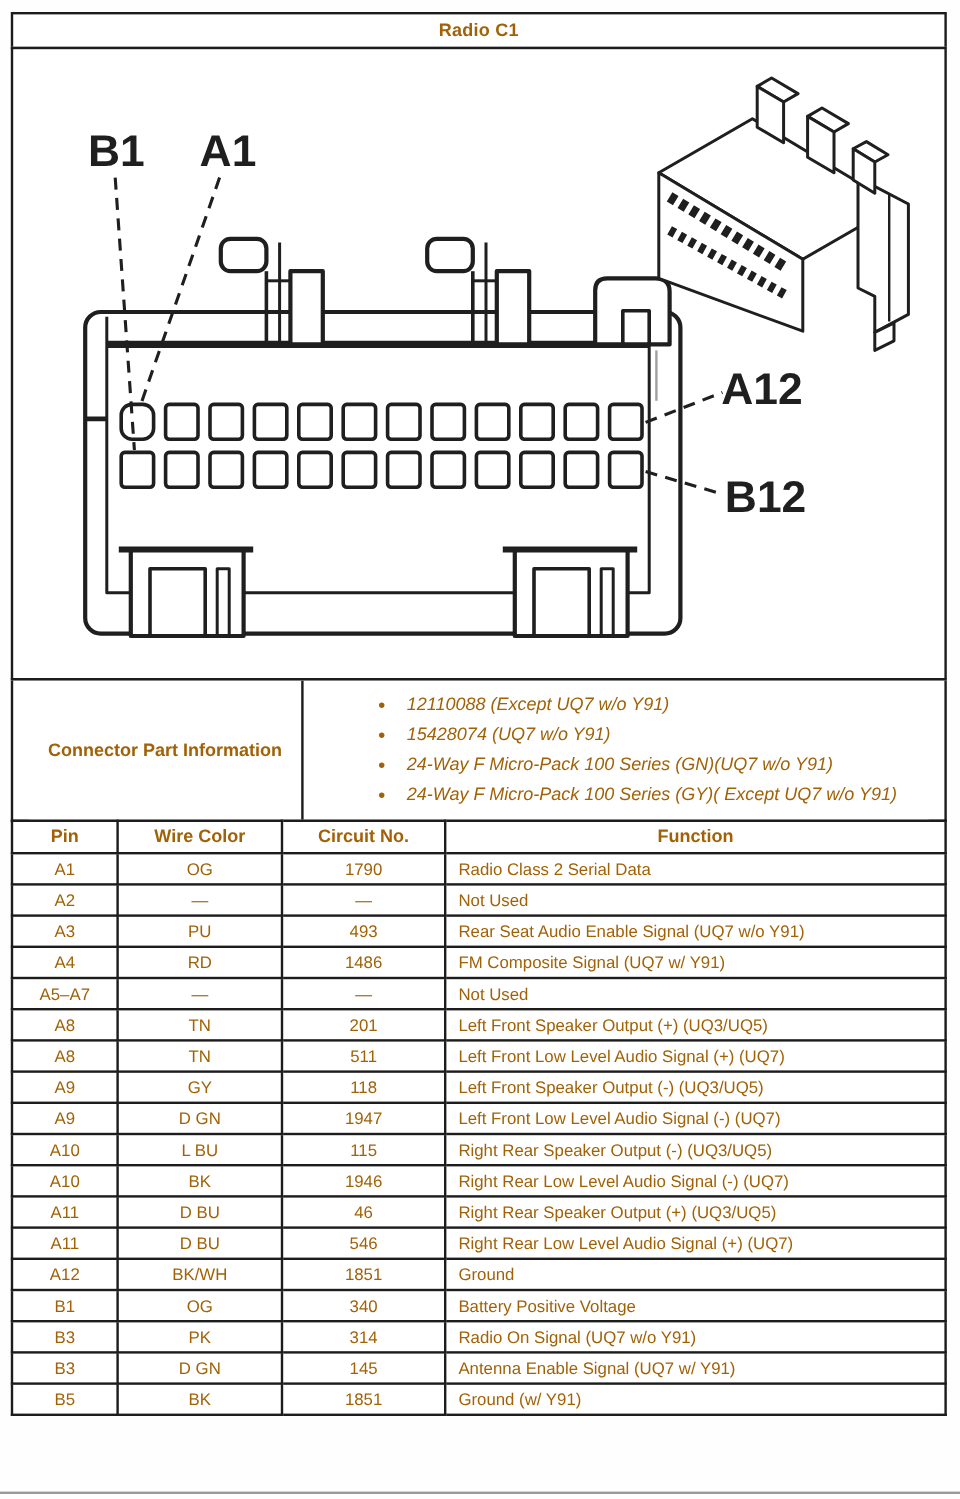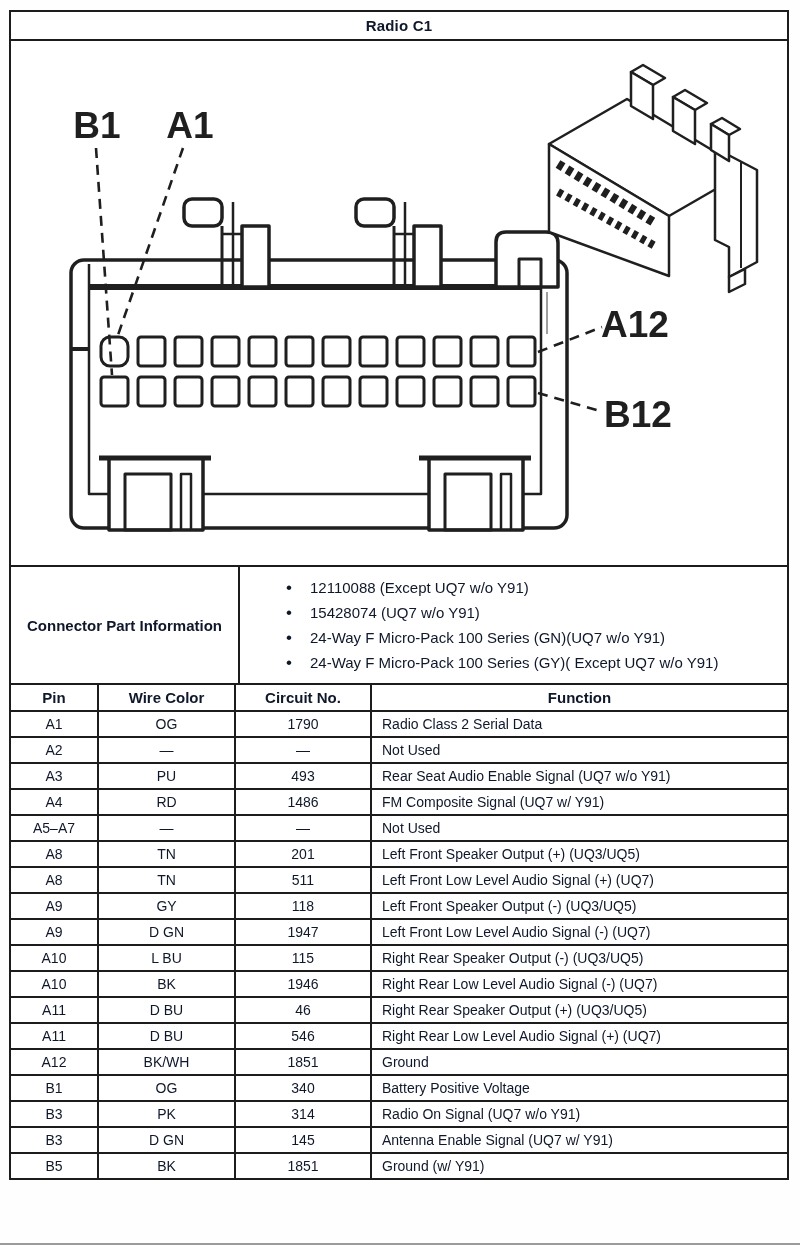--- a/index.html
+++ b/index.html
@@ -1,28 +1,28 @@
 <!DOCTYPE html>
 <html><head>
 <meta charset="utf-8">
 <style>
   html,body{margin:0;padding:0;background:#ffffff;}
   .page{position:relative;width:800px;height:1249px;background:#fefefe;
-        font-family:"Liberation Sans",sans-serif;color:#0f172a;overflow:hidden;}
+        font-family:"Liberation Sans",sans-serif;color:#a16207;overflow:hidden;}
   .sheet{position:absolute;left:9px;top:12px;width:780px;box-sizing:border-box;}
   .box{box-sizing:border-box;border:2px solid #1c1c1c;margin-top:-2px;background:#fff;}
   .title-bar{height:31px;display:flex;align-items:center;justify-content:center;
              font-weight:bold;font-size:15px;letter-spacing:.2px;}
   .diagram-box{height:528px;position:relative;}
   .diagram-box svg{display:block;}
   .part-info{height:120px;display:flex;align-items:stretch;}
   .pi-left{width:227px;border-right:2px solid #1c1c1c;display:flex;align-items:center;
-           justify-content:center;font-weight:bold;font-size:15px;text-align:center;}
+           justify-content:center;font-weight:bold;font-size:15px;text-align:center;margin-left:13px;}
   .pi-right{flex:1;display:flex;align-items:center;}
-  ul.pi-list{list-style:none;margin:0;padding:0 6px 0 44px;}
+  ul.pi-list{list-style:none;margin:16px;padding:0 6px 0 44px;font-style:italic;}
   .pi-list li{font-size:15px;line-height:25px;position:relative;padding-left:26px;white-space:nowrap;}
   .pi-list li::before{content:"\2022";position:absolute;left:2px;top:0;font-size:17px;}
   table.pin-table{width:100%;border-collapse:collapse;table-layout:fixed;border-radius:17px;}
   .pin-table th,.pin-table td{border:2px solid #1c1c1c;height:24px;font-size:14px;
         text-align:center;padding:0 2px;overflow:hidden;white-space:nowrap;}
   .pin-table th{font-size:15px;font-weight:bold;height:25px;}
   .pin-table td.fn{text-align:left;padding-left:10px;}
   .bottom-rule{position:absolute;left:0;top:1243px;width:800px;height:2px;background:#9a9a9a;}
   .ln{stroke:#1f1f1f;fill:none;stroke-linejoin:round;stroke-linecap:butt;}
   .wfill{fill:#ffffff;}

